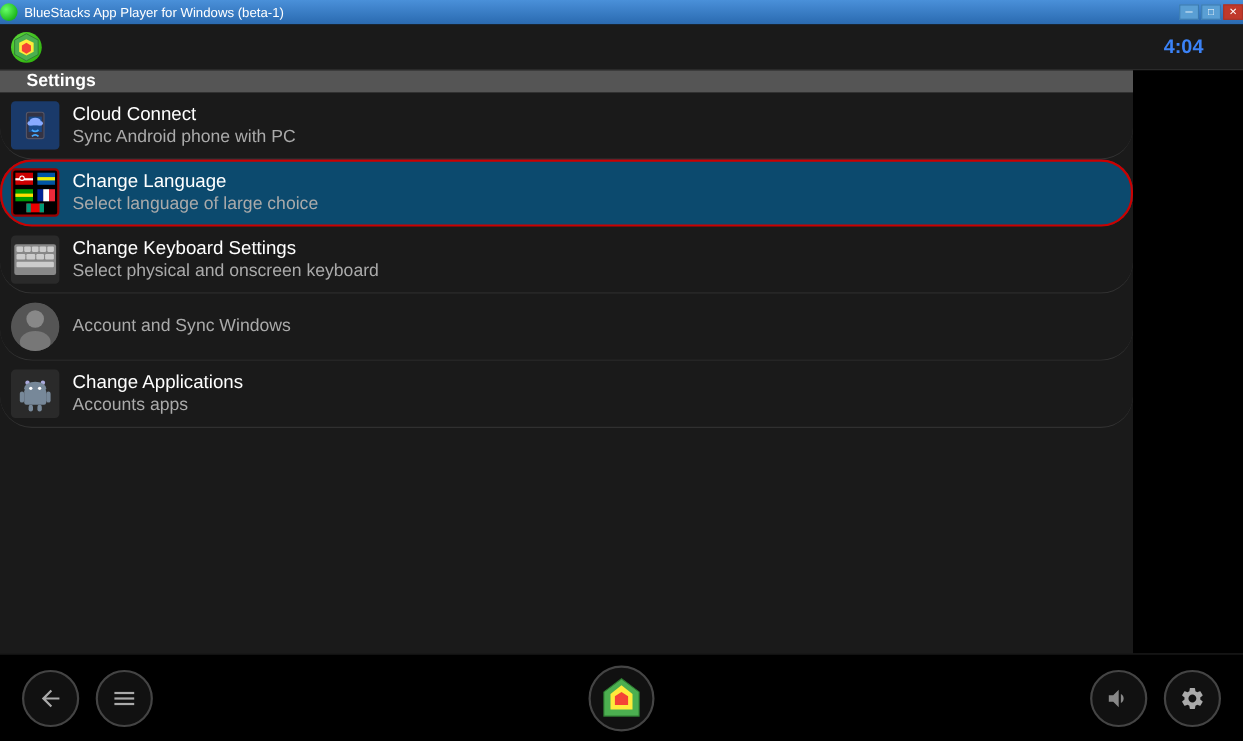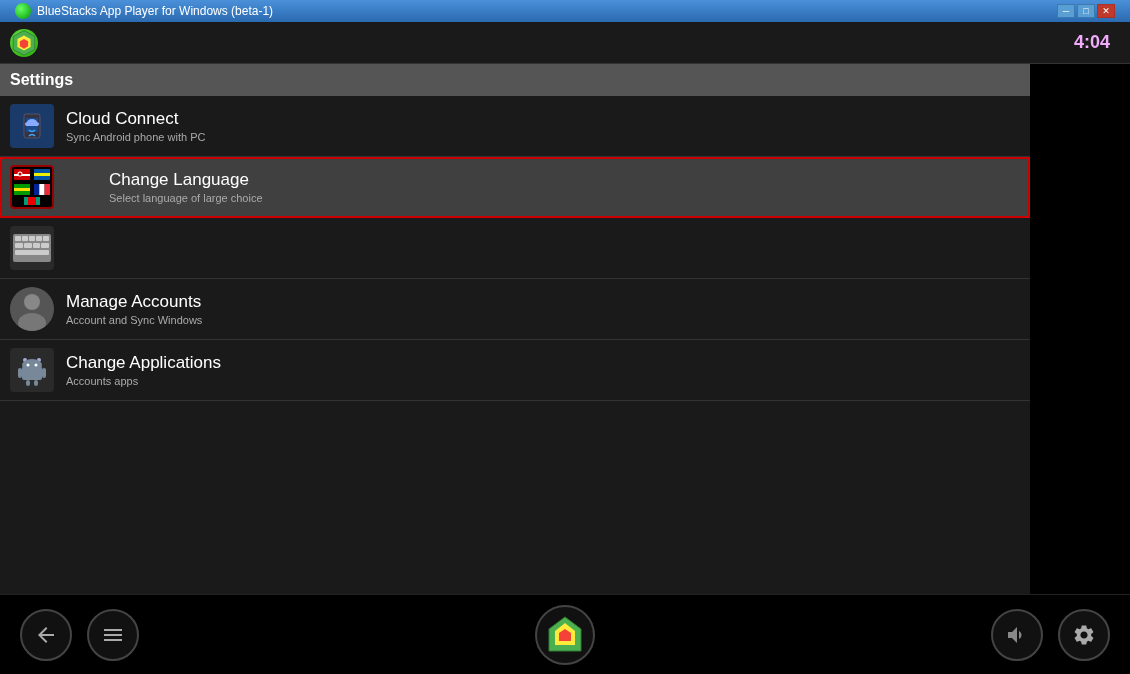--- a/index.html
+++ b/index.html
@@ -12,21 +12,21 @@
       position: relative;
     }
 
     
     #titlebar {
       width: 1130px;
       height: 22px;
       background: linear-gradient(to bottom, #4a90d9, #2a6ab0);
       display: flex;
       align-items: center;
-      padding: 0 15px;
+      padding: 0 0;
       position: relative;
     }
     #titlebar .title-icon {
       width: 16px;
       height: 16px;
       margin-right: 6px;
       border-radius: 50%;
       background: radial-gradient(circle at 35% 35%, #66ff66, #009900);
       flex-shrink: 0;
     }
@@ -67,35 +67,35 @@
       width: 28px;
       height: 28px;
       border-radius: 50%;
       background: radial-gradient(circle at 35% 35%, #66dd44, #22aa00);
       display: flex;
       align-items: center;
       justify-content: center;
       margin-right: 8px;
     }
     #topbar .time {
-      color: #f0abfc;
+      color: #3b82f6;
       font-size: 18px;
       font-weight: bold;
       margin-left: auto;
-      margin-right: 10px;
+      margin-right: 26px;
     }
 
     
     #settings-header {
       width: 1030px;
-      height: 32px;
+      height: 20px;
       background: #555;
       display: flex;
       align-items: center;
-      padding: 0 10px;
+      padding: 0 24px;
     }
     #settings-header .header-text {
       color: #fff;
       font-size: 16px;
       font-weight: bold;
     }
 
     
     #main-content {
       display: flex;
@@ -109,20 +109,21 @@
       min-height: 580px;
     }
 
     .settings-item {
       display: flex;
       align-items: center;
       padding: 8px 10px;
       border-bottom: 1px solid #333;
       cursor: pointer;
       min-height: 60px;
+      border-radius: 29px;
     }
 
     .item-icon {
       width: 44px;
       height: 44px;
       margin-right: 12px;
       flex-shrink: 0;
       display: flex;
       align-items: center;
       justify-content: center;
@@ -151,21 +152,21 @@
 
     .item-text-block { display: flex; flex-direction: column; }
     .item-title {
       color: #fff;
       font-size: 17px;
       font-weight: normal;
       margin-bottom: 2px;
     }
     .item-subtitle {
       color: #aaa;
-      font-size: 11px;
+      font-size: 16px;
     }
 
     
     #right-sidebar {
       width: 100px;
       background: #000;
       min-height: 580px;
     }
 
     
@@ -293,21 +294,21 @@
           <path d="M15 28 Q18 25 21 28" stroke="#4af" fill="none" stroke-width="1.5"></path>
           <path d="M21 22 Q18 25 15 22" stroke="#4af" fill="none" stroke-width="1.5"></path>
         </svg>
       </div>
       <div class="item-text-block">
         <span class="item-title">Cloud Connect</span>
         <span class="item-subtitle">Sync Android phone with PC</span>
       </div>
     </div>
 
-    <div class="settings-item selected-outline" style="background:#404040;gap:43px;">
+    <div class="settings-item selected-outline" style="background:#0c4a6e;">
       <div class="item-icon icon-language">
 
         <svg viewBox="0 0 40 40" xmlns="http://www.w3.org/2000/svg">
 
           <rect x="2" y="2" width="16" height="11" fill="#cc0000"></rect>
           <rect x="2" y="7" width="16" height="2" fill="#fff"></rect>
           <circle cx="8" cy="7" r="2.5" fill="#fff"></circle>
           <circle cx="8" cy="7" r="1.5" fill="#cc0000"></circle>
 
           <rect x="22" y="2" width="16" height="11" fill="#0055a4"></rect>
@@ -344,33 +345,36 @@
           <div class="kb-row">
             <div class="kb-key"></div>
             <div class="kb-key"></div>
             <div class="kb-key"></div>
             <div class="kb-key"></div>
           </div>
           <div class="kb-row">
             <div class="kb-key" style="flex:3"></div>
           </div>
         </div>
+      </div>
+      <div class="item-text-block">
+        <span class="item-title">Change Keyboard Settings</span>
+        <span class="item-subtitle">Select physical and onscreen keyboard</span>
       </div>
     </div>
 
     <div class="settings-item">
       <div class="item-icon" style="background:#444; border-radius:50%; overflow:hidden; position:relative;">
         <svg viewBox="0 0 44 44" xmlns="http://www.w3.org/2000/svg" width="44" height="44">
           <circle cx="22" cy="22" r="22" fill="#555"></circle>
           <circle cx="22" cy="15" r="8" fill="#888"></circle>
           <ellipse cx="22" cy="36" rx="14" ry="10" fill="#777"></ellipse>
         </svg>
       </div>
       <div class="item-text-block">
-        <span class="item-title">Manage Accounts</span>
         <span class="item-subtitle">Account and Sync Windows</span>
       </div>
     </div>
 
     <div class="settings-item">
       <div class="item-icon" style="background:#2a2a2a;">
         <svg viewBox="0 0 44 44" xmlns="http://www.w3.org/2000/svg" width="44" height="44">
 
           <circle cx="15" cy="12" r="2" fill="#aad"></circle>
           <circle cx="29" cy="12" r="2" fill="#aad"></circle>

